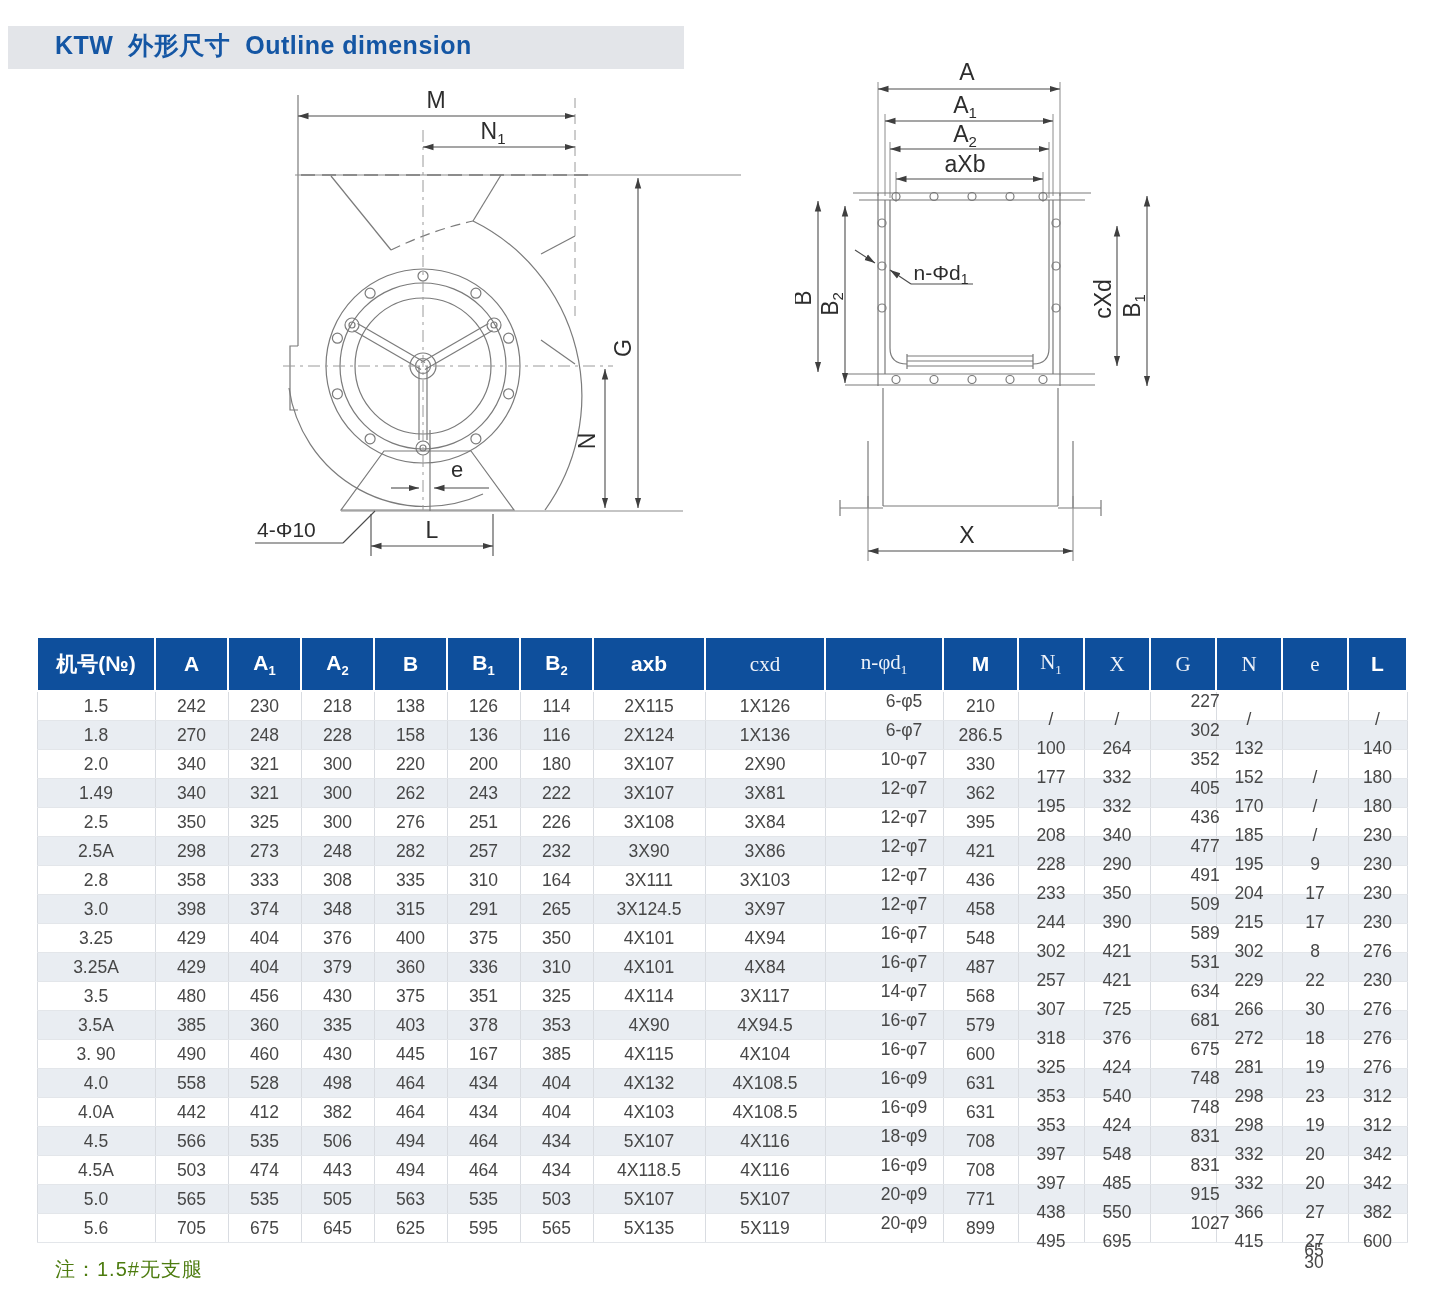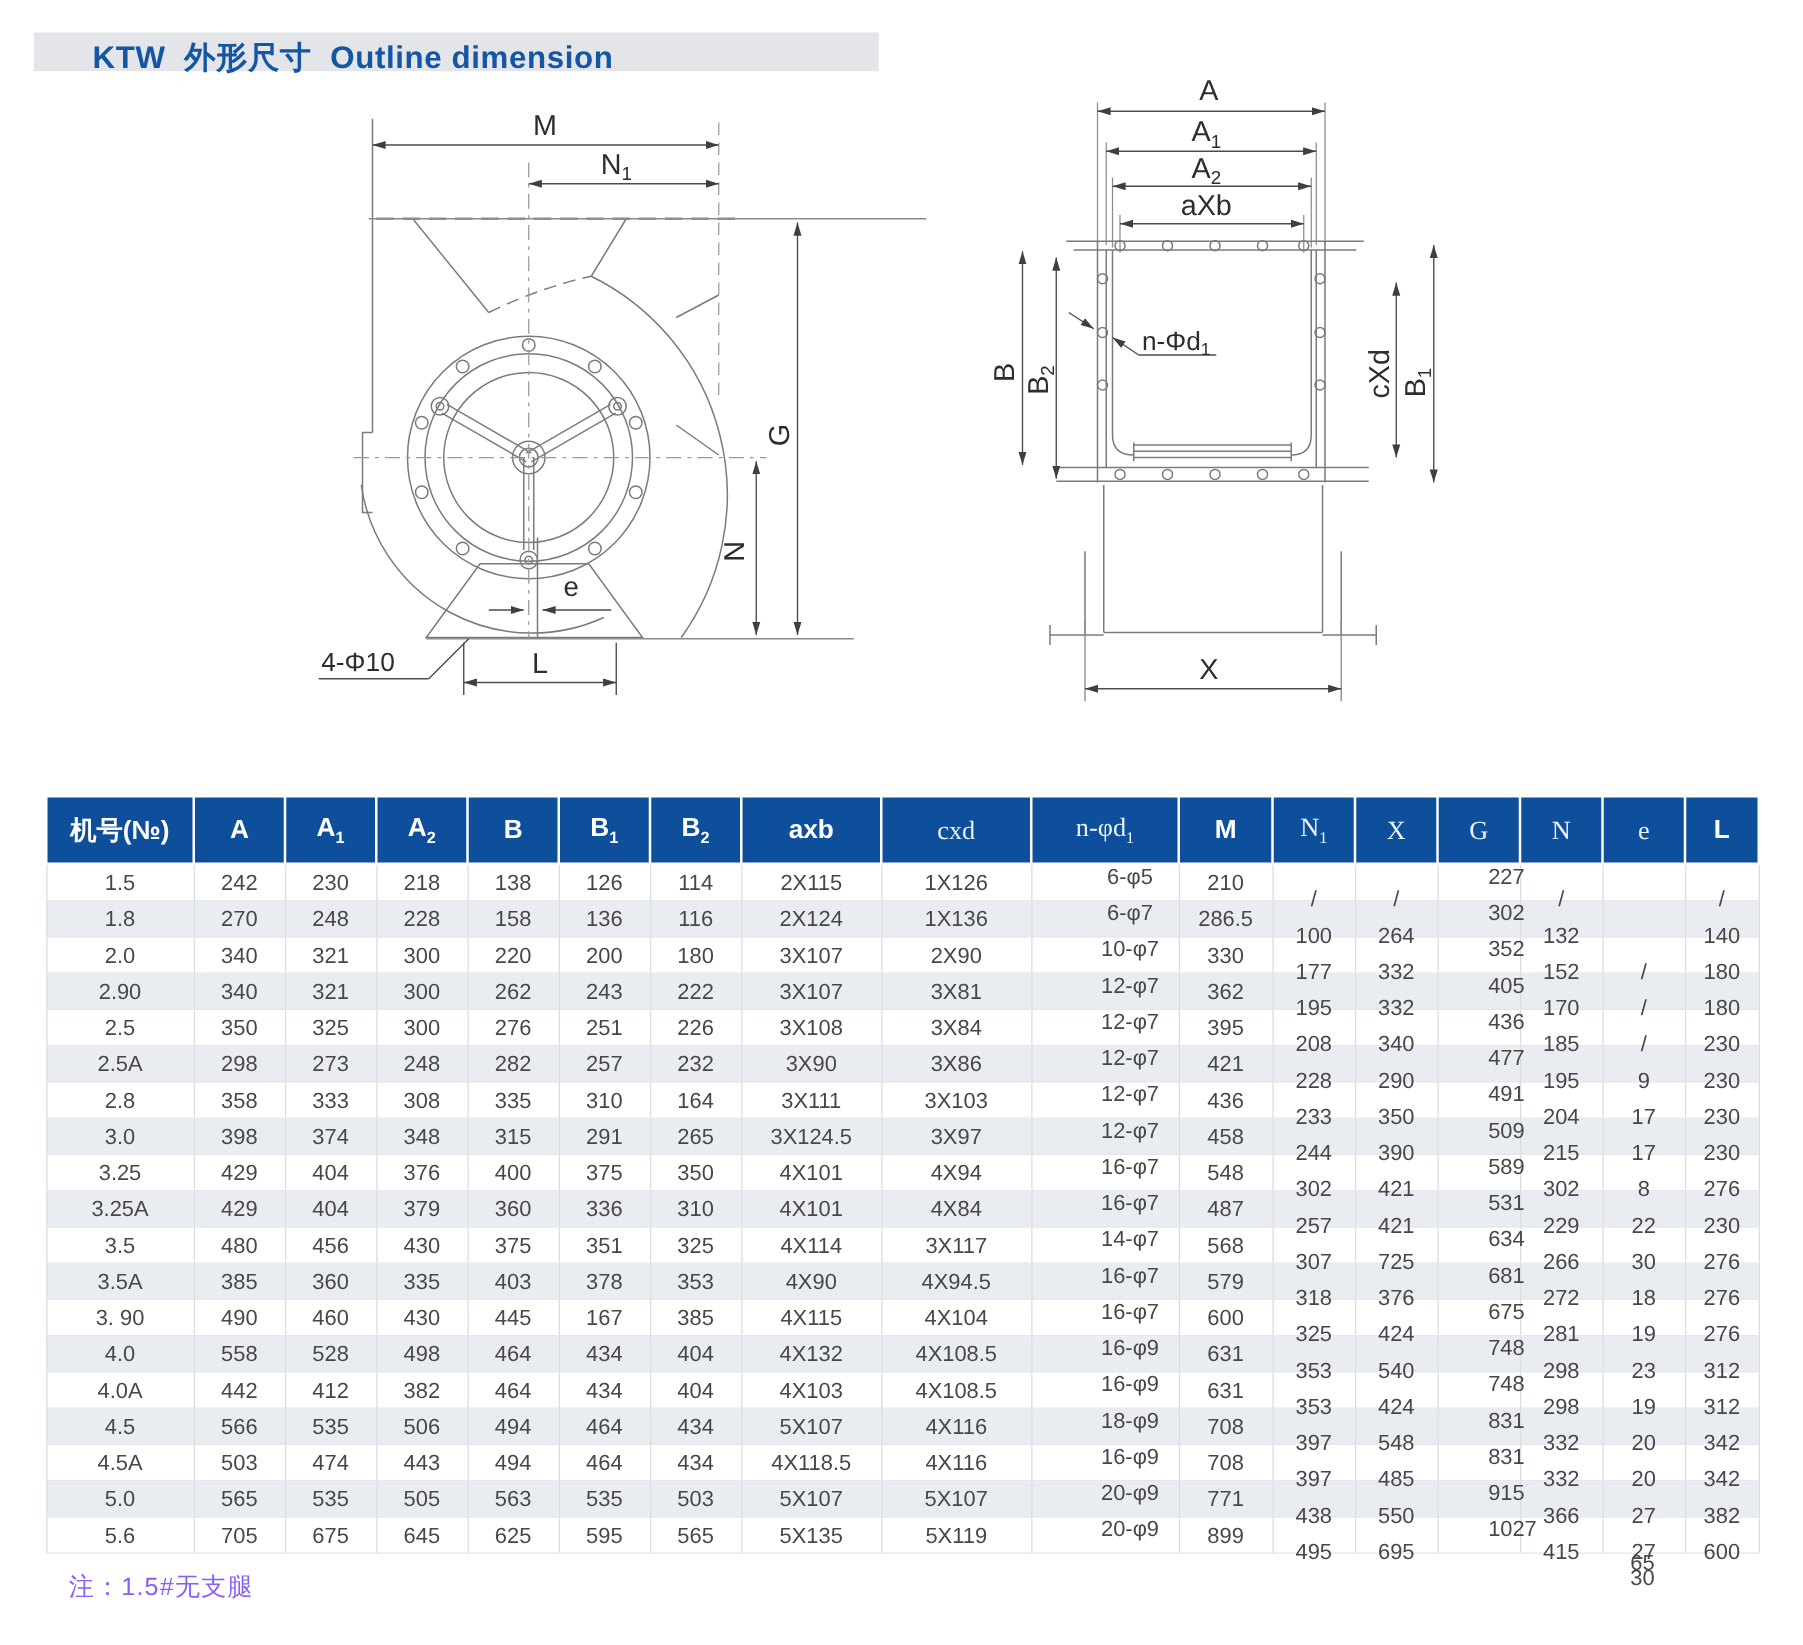--- a/index.html
+++ b/index.html
@@ -1,18 +1,18 @@
 <!DOCTYPE html>
 <html><head>
 <meta charset="utf-8">
 <style>
   html,body{margin:0;padding:0;background:#fff;}
   body{width:1442px;height:1316px;position:relative;font-family:"Liberation Sans",sans-serif;overflow:hidden;}
 
-  .title-bar{position:absolute;left:27px;top:26px;width:676px;height:31px;background:#e3e5e9;}
+  .title-bar{position:absolute;left:8px;top:26px;width:676px;height:43px;background:#e3e5e9;}
   .title{position:absolute;left:47px;top:3px;color:#1456a4;font-size:25px;font-weight:bold;white-space:pre;letter-spacing:.5px;}
 
   .drawing{position:absolute;}
   #front-view{left:243px;top:78px;}
   #side-view{left:795px;top:56px;}
   svg text{fill:#2d2d2d;font-family:"Liberation Sans",sans-serif;}
 
   .table-wrap{position:absolute;left:36px;top:636px;width:1370px;}
   table{border-collapse:collapse;table-layout:fixed;width:1370px;}
   th{background:#0e4f9c;color:#fff;border:2px solid #fff;height:52px;text-align:center;vertical-align:middle;padding:0;}
@@ -23,21 +23,21 @@
      border-left:1px solid #d9dce1;border-right:1px solid #d9dce1;border-bottom:1px solid #e3e6ea;}
   tbody tr:nth-child(even){background:#e9edf2;}
   tbody tr:nth-child(odd){background:#ffffff;}
   .cv{display:inline-block;}
   .cv.down{position:relative;top:13px;}
   .cv.up{position:relative;top:-5px;margin-left:40px;}
 
   .orphan-e{position:absolute;left:1281px;width:66px;text-align:center;font-size:17.5px;color:#474747;}
   #orphan-e-1{top:1252px;}
   #orphan-e-2{top:1240px;}
-  .note{position:absolute;left:55px;top:1256px;font-size:20px;color:#8b5cf6;letter-spacing:1px;}
+  .note{position:absolute;left:55px;top:1256px;font-size:20px;color:#4d7c0f;letter-spacing:1px;}
 </style>
 </head>
 <body>
 
 <div class="title-bar">
   <div class="title">KTW  外形尺寸  Outline dimension</div>
 </div>
 
 <svg id="front-view" class="drawing" width="500" height="500" viewBox="0 0 500 500">
   <defs>
@@ -318,21 +318,21 @@
           <td><span class="cv up">10-φ7</span></td>
           <td><span class="cv">330</span></td>
           <td><span class="cv down">177</span></td>
           <td><span class="cv down">332</span></td>
           <td><span class="cv up">352</span></td>
           <td><span class="cv down">152</span></td>
           <td><span class="cv down">/</span></td>
           <td><span class="cv down">180</span></td>
         </tr>
         <tr>
-          <td><span class="cv">2.90</span></td>
+          <td><span class="cv">1.49</span></td>
           <td><span class="cv">340</span></td>
           <td><span class="cv">321</span></td>
           <td><span class="cv">300</span></td>
           <td><span class="cv">262</span></td>
           <td><span class="cv">243</span></td>
           <td><span class="cv">222</span></td>
           <td><span class="cv">3X107</span></td>
           <td><span class="cv">3X81</span></td>
           <td><span class="cv up">12-φ7</span></td>
           <td><span class="cv">362</span></td>

